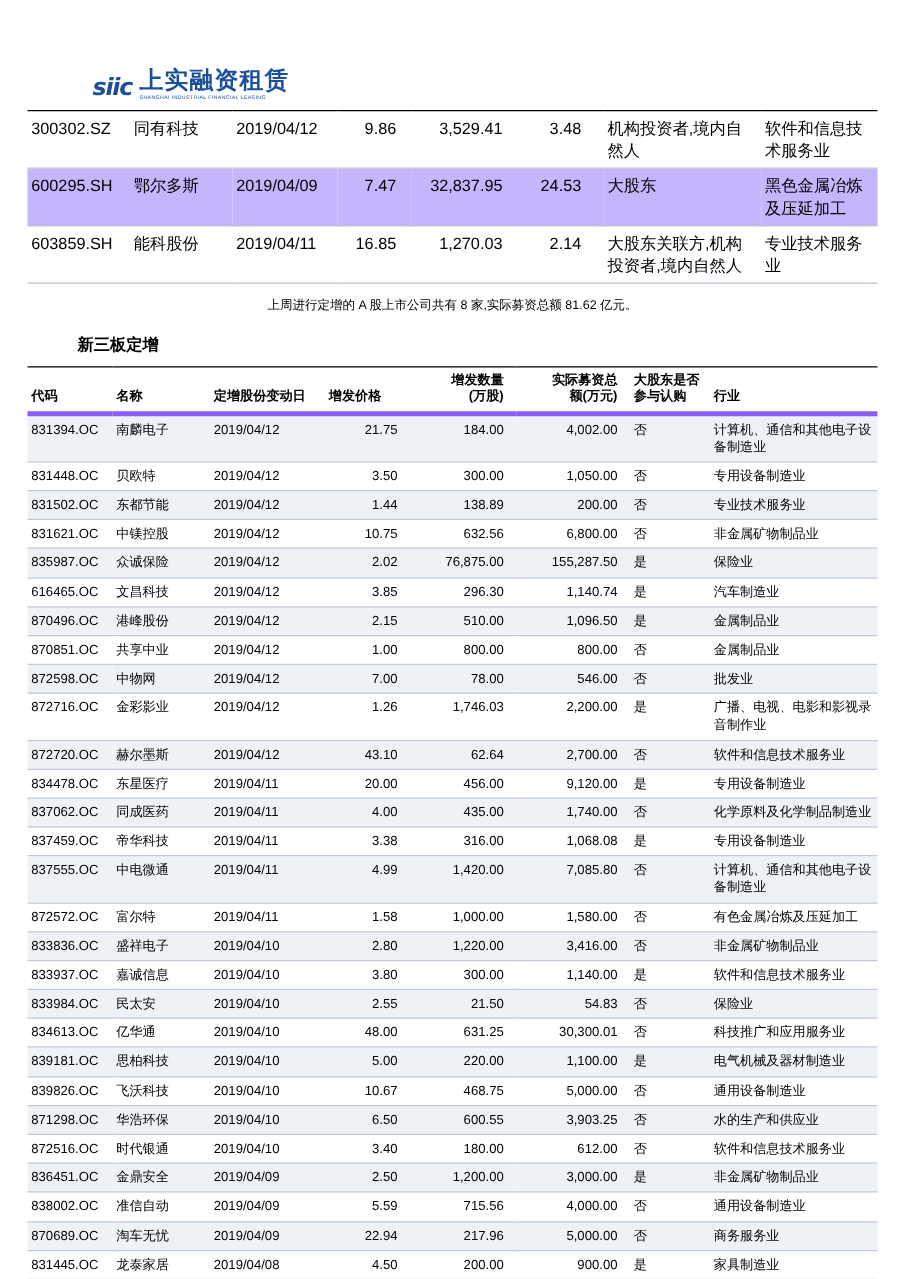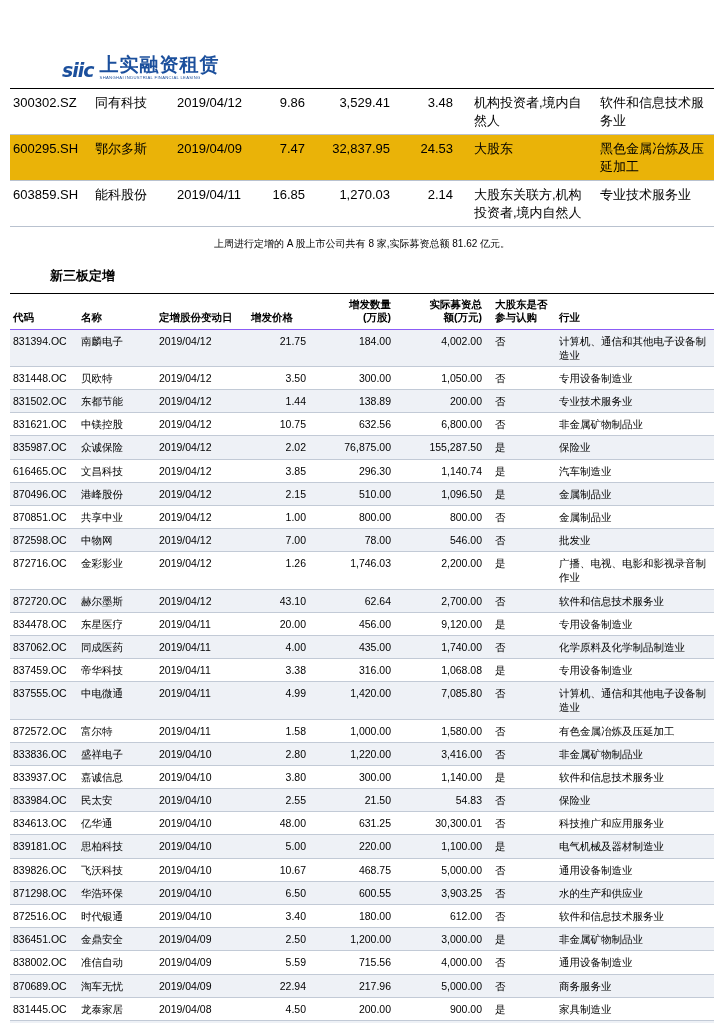--- a/index.html
+++ b/index.html
@@ -13,21 +13,21 @@
     font-family: "Liberation Sans", sans-serif;
     color: #000000;
     position: relative;
     overflow: hidden;
   }
   .page {
     width: 724px;
     height: 1023px;
     position: relative;
     box-sizing: border-box;
-    padding: 0 10px;
+    padding: 0 22px;
   }
 
   
   .logo-row {
     display: flex;
     align-items: flex-end;
     padding-top: 46px;
     padding-left: 52px;
     height: 34px;
   }
@@ -79,21 +79,21 @@
   }
   .top-table .rule-top td {
     border-top: 1.4px solid #000;
   }
   .top-table tr.data td {
     border-bottom: 0.8px solid #b9c2cf;
     padding-top: 5px;
     padding-bottom: 5px;
   }
   .top-table tr.data.shade td {
-    background: #eab308;
+    background: #c4b5fd;
   }
   .top-table .c-code   { width: 76px; }
   .top-table .c-name   { width: 76px; }
   .top-table .c-date   { width: 78px; text-align: left; }
   .top-table .c-price  { width: 44px; text-align: right; padding-right: 12px;}
   .top-table .c-qty    { width: 70px; text-align: right; padding-right: 10px;}
   .top-table .c-amt    { width: 50px; text-align: right; padding-right: 18px;}
   .top-table .c-inv    { width: 120px; }
   .top-table .c-ind    { }
 
@@ -114,21 +114,21 @@
   
   .ntb-table {
     font-size: 10.5px;
     table-layout: fixed;
   }
   .ntb-table thead th {
     font-weight: bold;
     text-align: left;
     vertical-align: bottom;
     border-top: 1.4px solid #000;
-    border-bottom: 1px solid #8b5cf6;
+    border-bottom: 4px solid #8b5cf6;
     padding: 4px 3px 4px 3px;
     line-height: 1.25;
   }
   .ntb-table thead th.num { text-align: right; padding-right: 10px;}
   .ntb-table tbody td {
     border-bottom: 0.8px solid #c2cad6;
     padding-top: 4px;
     padding-bottom: 4px;
   }
   .ntb-table tbody tr.shade td {

